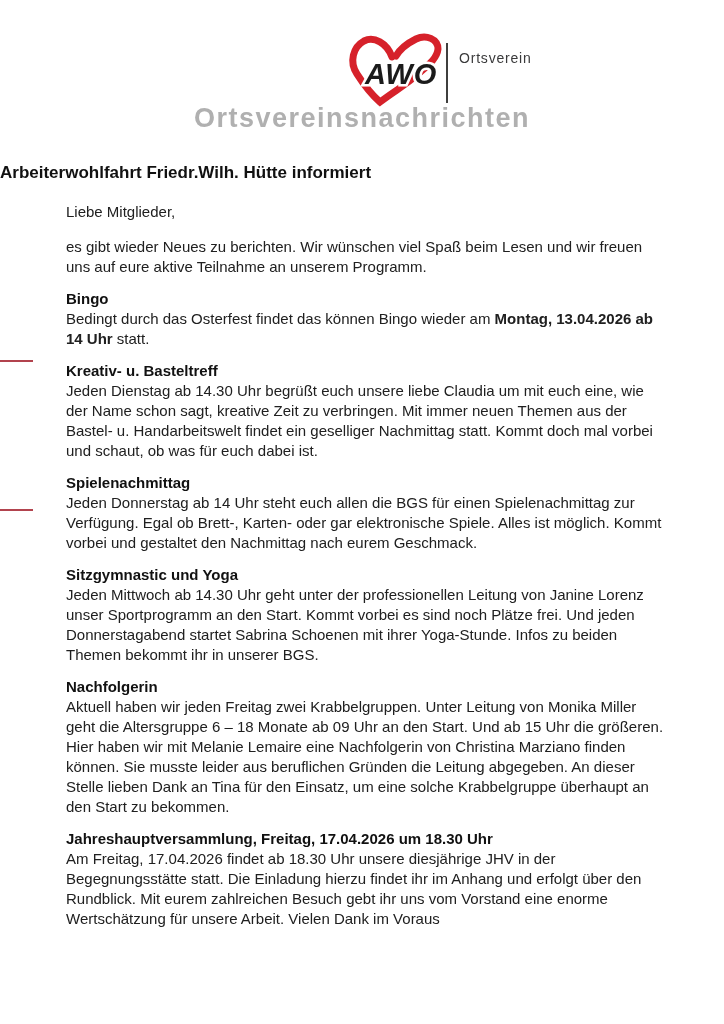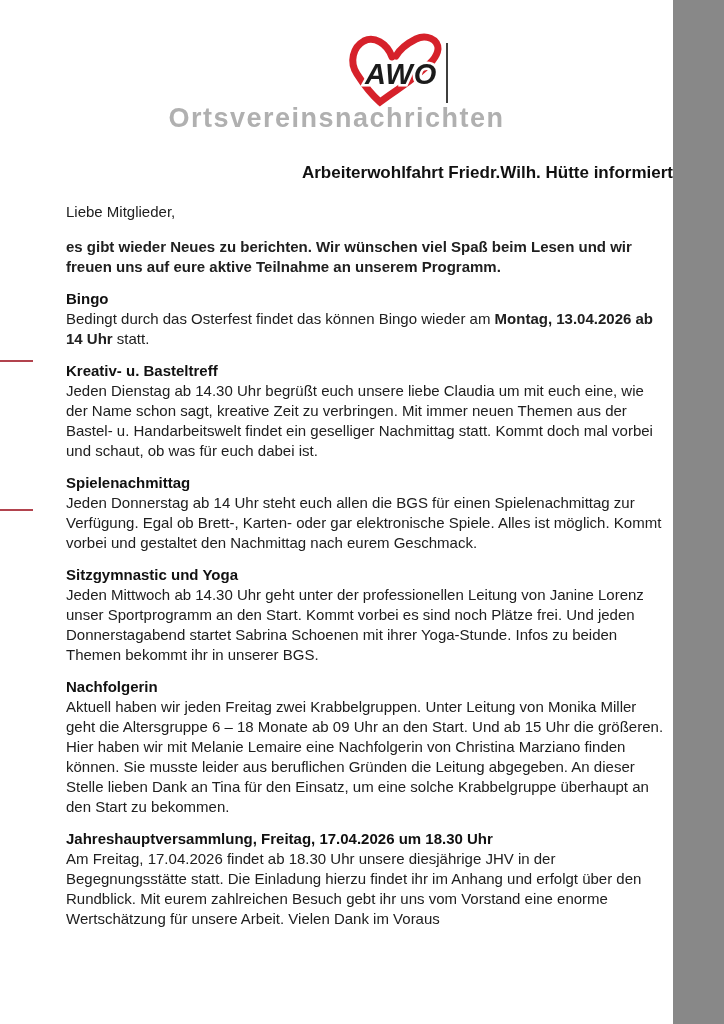--- a/index.html
+++ b/index.html
@@ -1,18 +1,18 @@
 <!DOCTYPE html>
 <html><head>
 <meta charset="utf-8">
 <style>
   html,body{margin:0;padding:0;background:#888;}
   .page{
     position:relative;
-    width:673px;height:1024px;
+    width:724px;height:1024px;
     background:#ffffff;
     overflow:hidden;
     font-family:"Liberation Sans", sans-serif;
     color:#202020;
   }
   
   .fold-mark{
     position:absolute;left:0;width:33px;height:2px;
     background:#b2434e;
   }
@@ -46,31 +46,31 @@
 
   
   .masthead{
     position:absolute;top:103px;left:0;width:100%;
     margin:0;text-align:center;
     font-size:27px;font-weight:bold;letter-spacing:1.5px;
     color:#b0b0b0;
   }
   .subtitle{
     position:absolute;top:163px;left:0;width:100%;
-    margin:0;text-align:right;
+    margin:0;text-align:left;
     font-size:17px;font-weight:bold;color:#111;
   }
 
   
   .content{
     position:absolute;top:202px;left:66px;width:602px;
     font-size:15px;line-height:20px;
   }
   .greeting{margin:0 0 15px 0;}
-  .intro{margin:0 0 10px 0;font-weight:bold;}
+  .intro{margin:0 0 10px 0;}
   .sec{margin:12px 0 10px 0;}
   .sec-heading{margin:0;font-size:15px;line-height:20px;font-weight:bold;color:#111;}
   .sec-body{margin:0;}
   .sec-body strong{font-weight:bold;}
 </style>
 </head>
 <body>
 
 <div class="page">
 
@@ -79,20 +79,21 @@
 
   <header class="logo">
     <div class="heart-box">
       <svg width="94" height="71" viewBox="0 0 94 71" aria-hidden="true">
         <path class="heart-path" d="M 42 21 C 37 7 24 0 14 5 C 3 11 -1 26 7 38 C 14 49 22 59 30 66 C 43 56 57 48 67 39 C 77 30 87 23 88 13 C 88 3 76 -2 66 3 C 58 7 50 13 46 20"></path>
         <text class="awo-word" x="15" y="48">AWO</text>
       </svg>
     </div>
     <div class="logo-divider"></div>
     <div class="logo-org">
+      <div>Ortsverein</div>
     </div>
   </header>
 
   <h1 class="masthead">Ortsvereinsnachrichten</h1>
 
   <h2 class="subtitle">Arbeiterwohlfahrt Friedr.Wilh. Hütte informiert</h2>
 
   <main class="content">
     <p class="greeting">Liebe Mitglieder,</p>
     <p class="intro">es gibt wieder Neues zu berichten. Wir wünschen viel Spaß beim Lesen und wir freuen uns auf eure aktive Teilnahme an unserem Programm.</p>

